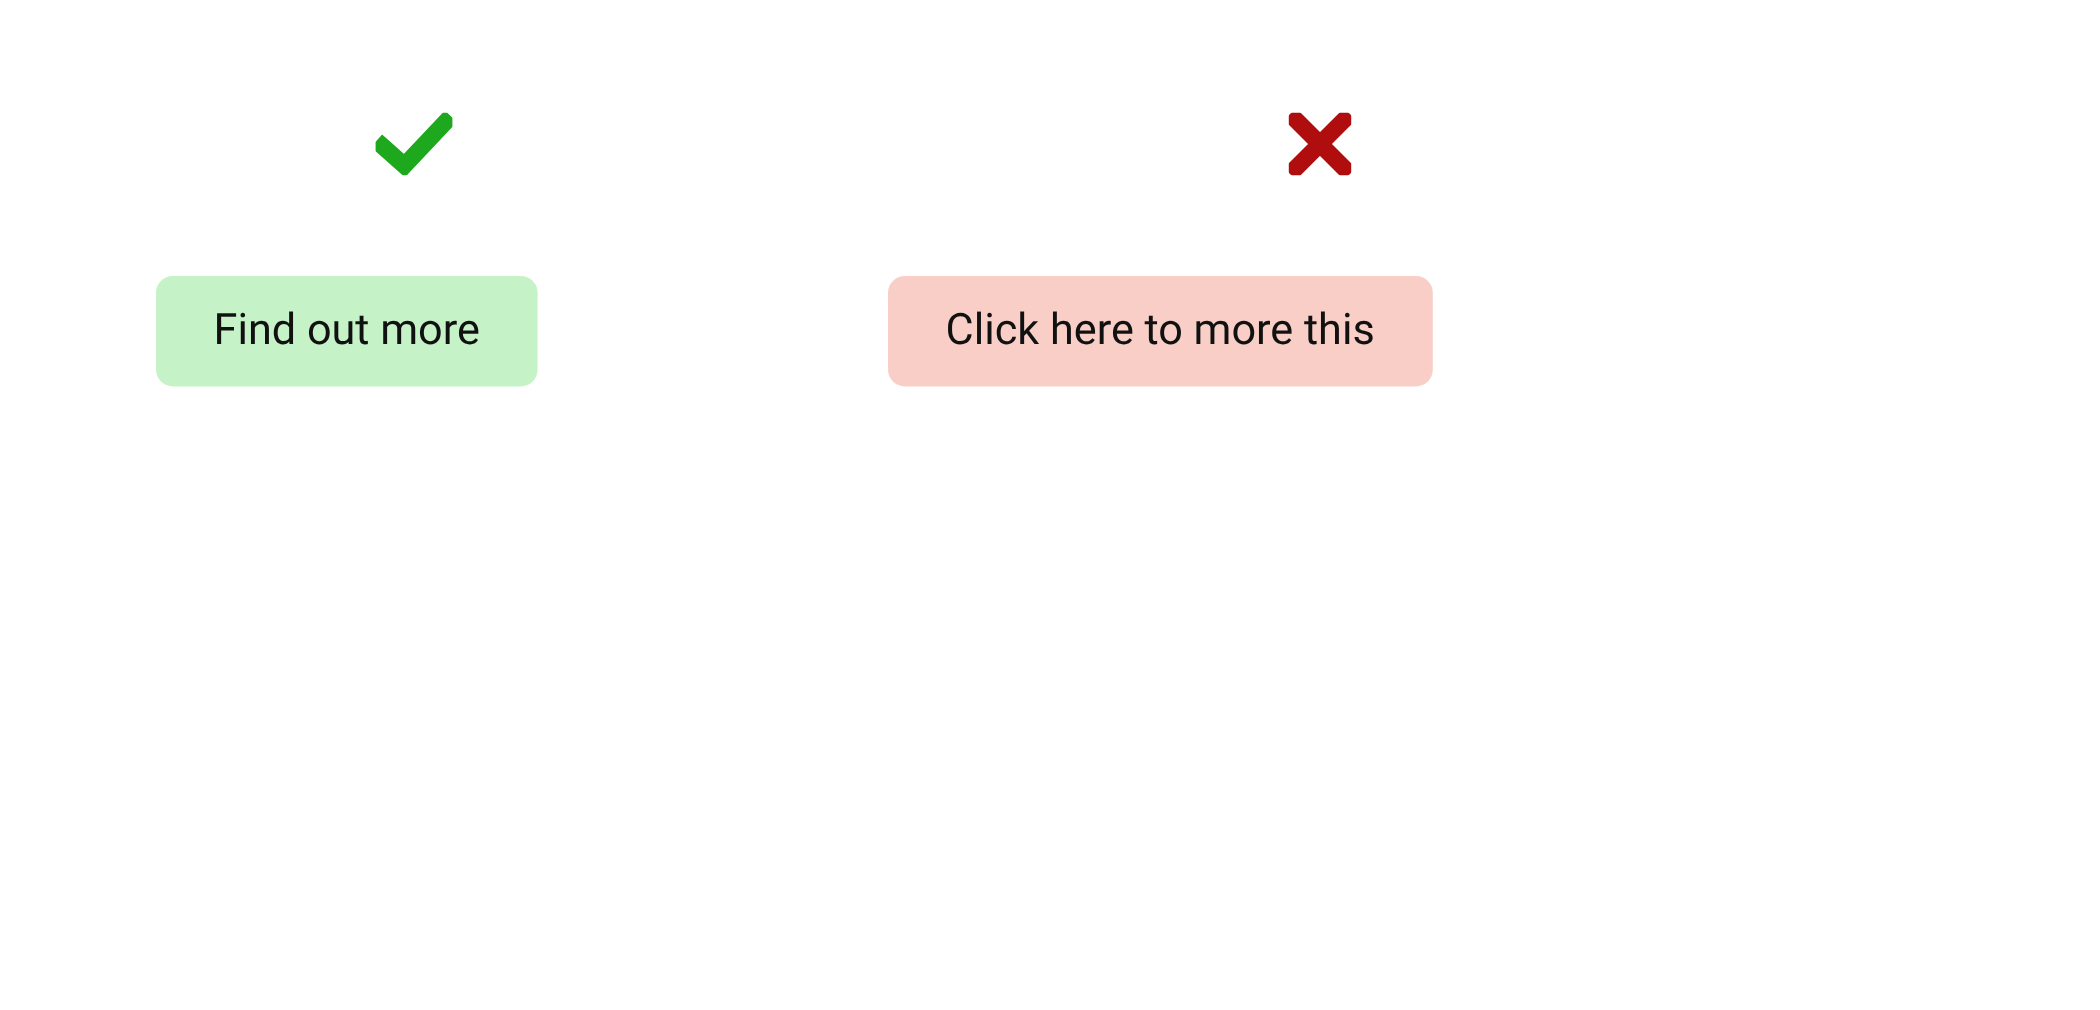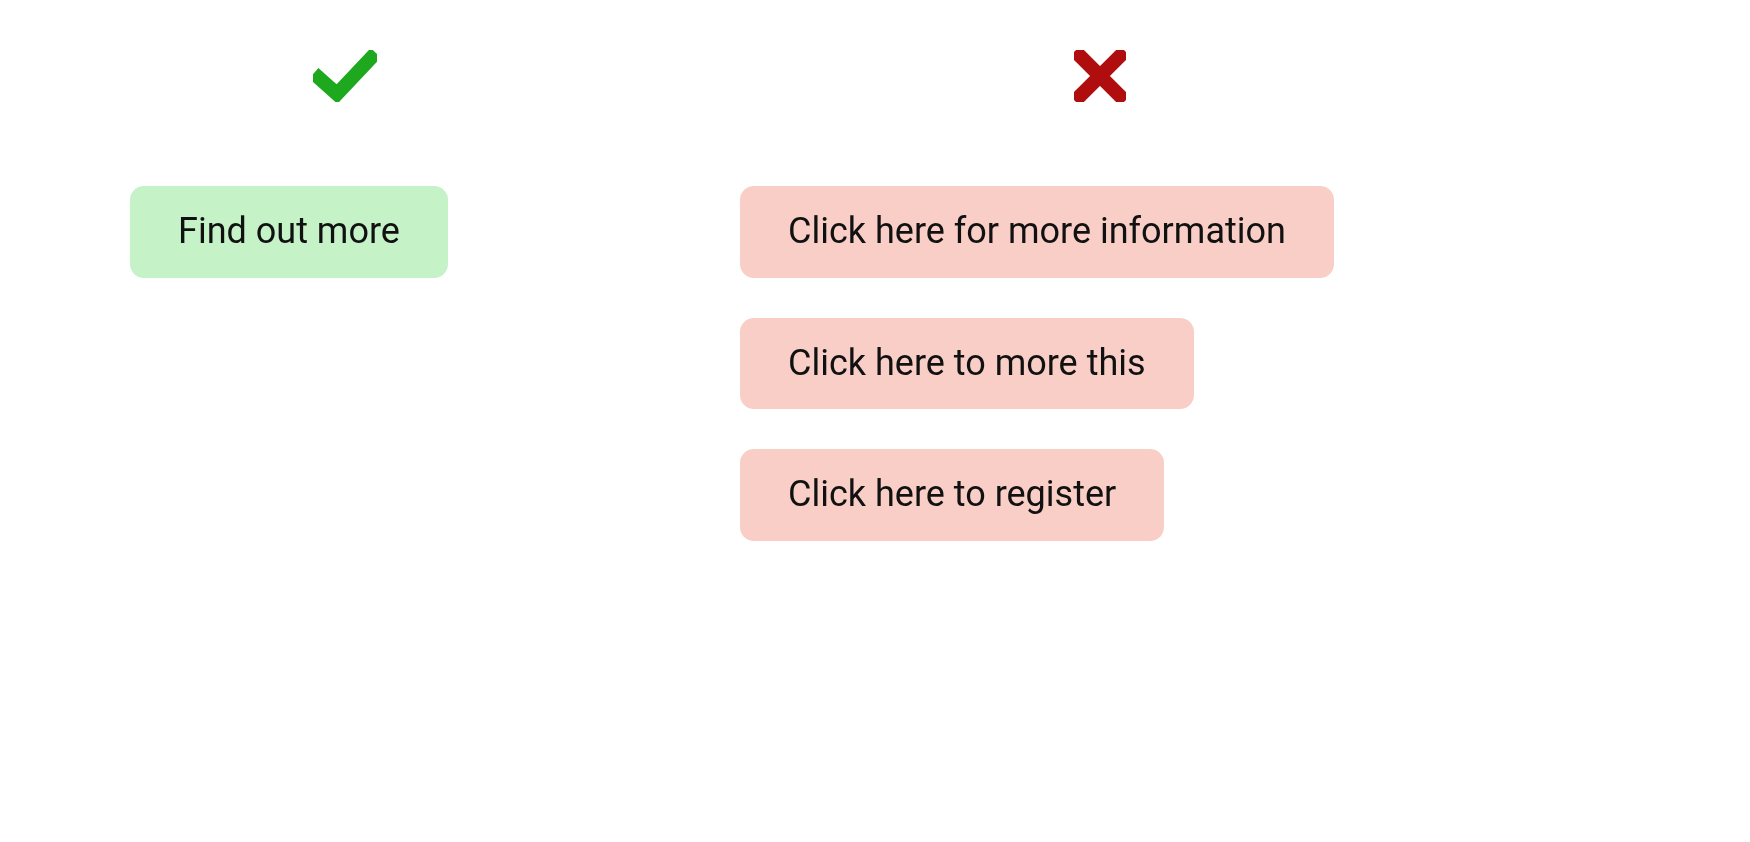--- a/index.html
+++ b/index.html
@@ -10,21 +10,21 @@
     body {
       font-family: -apple-system, BlinkMacSystemFont, "Segoe UI", Roboto, Helvetica, Arial, sans-serif;
       background: #ffffff;
       width: 1750px;
       height: 842px;
       position: relative;
     }
     .container {
       display: flex;
       gap: 180px;
-      padding-top: 46px;
+      padding-top: 90px;
       padding-left: 130px;
     }
     .column {
       display: flex;
       flex-direction: column;
       align-items: flex-start;
     }
     .icon-row {
       width: 100%;
       display: flex;
@@ -86,23 +86,17 @@
 
   <div class="column bad-column">
     <div class="icon-row">
       <span class="cross-icon">
         <svg viewBox="0 0 52 52" xmlns="http://www.w3.org/2000/svg">
           <path d="M6 6 L46 46 M46 6 L6 46" stroke="#B00E0E" stroke-width="14" stroke-linecap="square"></path>
         </svg>
       </span>
     </div>
     <div class="pill pill-bad">
-      <span>Click here for more information</span>
-    </div>
-    <div class="pill pill-bad">
       <span>Click here to more this</span>
-    </div>
-    <div class="pill pill-bad">
-      <span>Click here to register</span>
     </div>
   </div>
 
 </div>
 
 </body></html>

